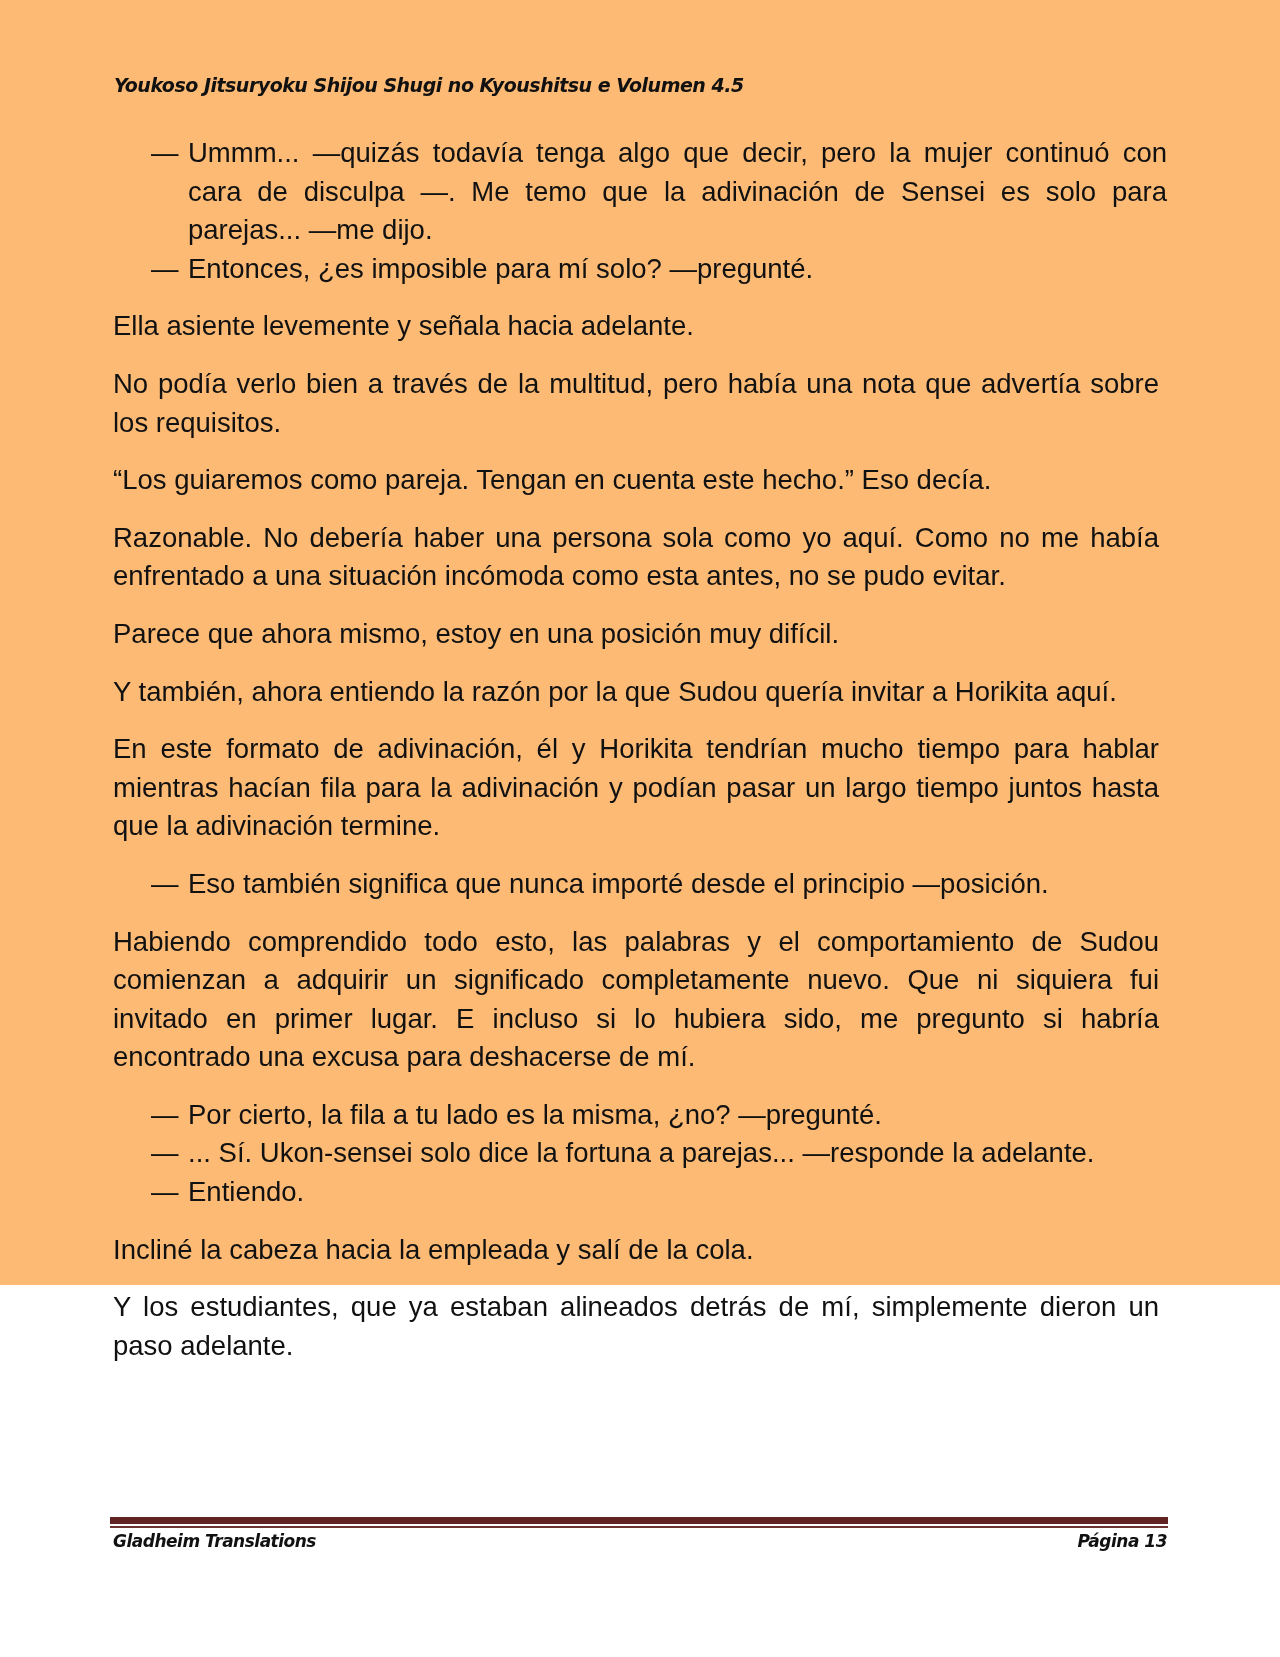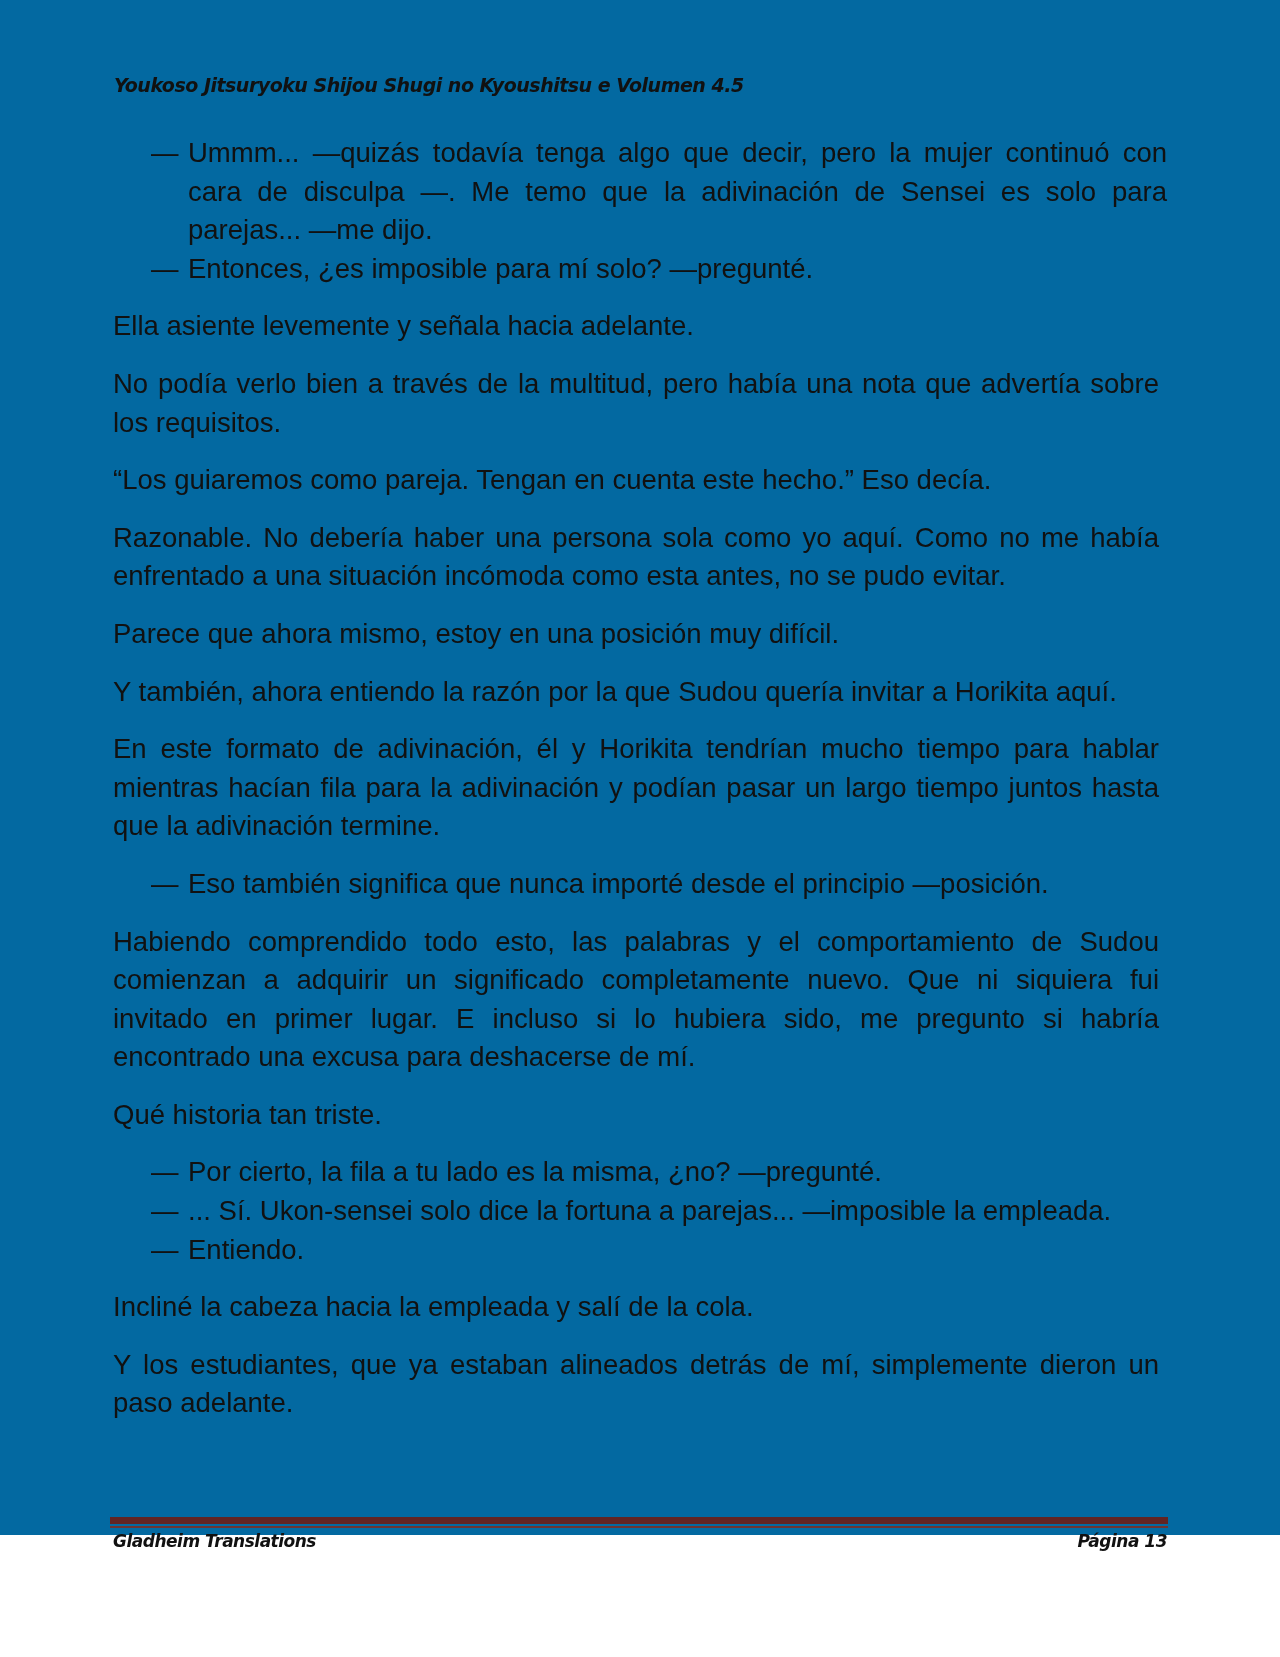--- a/index.html
+++ b/index.html
@@ -1,17 +1,17 @@
 <!DOCTYPE html>
 <html><head>
 <meta charset="utf-8">
 <style>
   html, body { margin: 0; padding: 0; background: #ffffff; }
   body { width: 1280px; height: 1657px; position: relative; overflow: hidden; }
-  .page { position: absolute; left: 0; top: 0; width: 1280px; height: 1535px; background: #0369a1; }
+  .page { position: absolute; left: 0; top: 0; width: 1280px; height: 1285px; background: #fdba74; }
   .header {
     position: absolute; left: 114px; top: 74px;
     font-family: "DejaVu Sans", sans-serif; font-weight: bold; font-style: italic;
     font-size: 19px; color: #111; letter-spacing: -0.5px;
   }
   .body {
     position: absolute; left: 113px; top: 134px; width: 1054px;
     font-family: Liberation Sans, sans-serif; font-size: 27.5px; line-height: 38.6px;
     color: #111; text-align: justify;
   }
@@ -41,23 +41,22 @@
     <p class="dlg last nojust"><span class="dash">—</span><span>Entonces, ¿es imposible para mí solo? —pregunté.</span></p>
     <p>Ella asiente levemente y señala hacia adelante.</p>
     <p>No podía verlo bien a través de la multitud, pero había una nota que advertía sobre los requisitos.</p>
     <p>“Los guiaremos como pareja. Tengan en cuenta este hecho.” Eso decía.</p>
     <p>Razonable. No debería haber una persona sola como yo aquí. Como no me había enfrentado a una situación incómoda como esta antes, no se pudo evitar.</p>
     <p>Parece que ahora mismo, estoy en una posición muy difícil.</p>
     <p>Y también, ahora entiendo la razón por la que Sudou quería invitar a Horikita aquí.</p>
     <p>En este formato de adivinación, él y Horikita tendrían mucho tiempo para hablar mientras hacían fila para la adivinación y podían pasar un largo tiempo juntos hasta que la adivinación termine.</p>
     <p class="dlg last nojust"><span class="dash">—</span><span>Eso también significa que nunca importé desde el principio —posición.</span></p>
     <p>Habiendo comprendido todo esto, las palabras y el comportamiento de Sudou comienzan a adquirir un significado completamente nuevo. Que ni siquiera fui invitado en primer lugar. E incluso si lo hubiera sido, me pregunto si habría encontrado una excusa para deshacerse de mí.</p>
-    <p>Qué historia tan triste.</p>
     <p class="dlg nojust"><span class="dash">—</span><span>Por cierto, la fila a tu lado es la misma, ¿no? —pregunté.</span></p>
-    <p class="dlg nojust" style="white-space:nowrap;"><span class="dash">—</span><span>... Sí. Ukon-sensei solo dice la fortuna a parejas... —imposible la empleada.</span></p>
+    <p class="dlg nojust" style="white-space:nowrap;"><span class="dash">—</span><span>... Sí. Ukon-sensei solo dice la fortuna a parejas... —responde la adelante.</span></p>
     <p class="dlg last nojust"><span class="dash">—</span><span>Entiendo.</span></p>
     <p>Incliné la cabeza hacia la empleada y salí de la cola.</p>
     <p>Y los estudiantes, que ya estaban alineados detrás de mí, simplemente dieron un paso adelante.</p>
   </div>
 
   <div class="rule-thick"></div>
   <div class="rule-thin"></div>
   <div class="footer-left">Gladheim Translations</div>
   <div class="footer-right">Página 13</div>
 </div>

